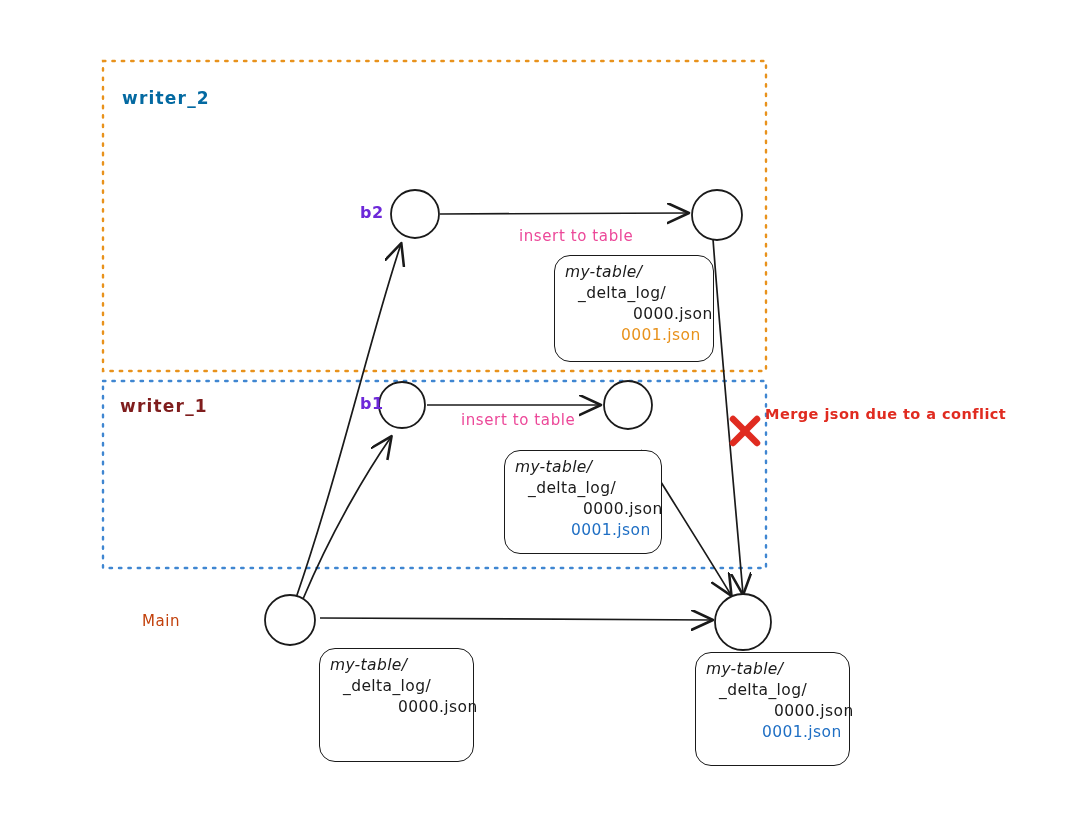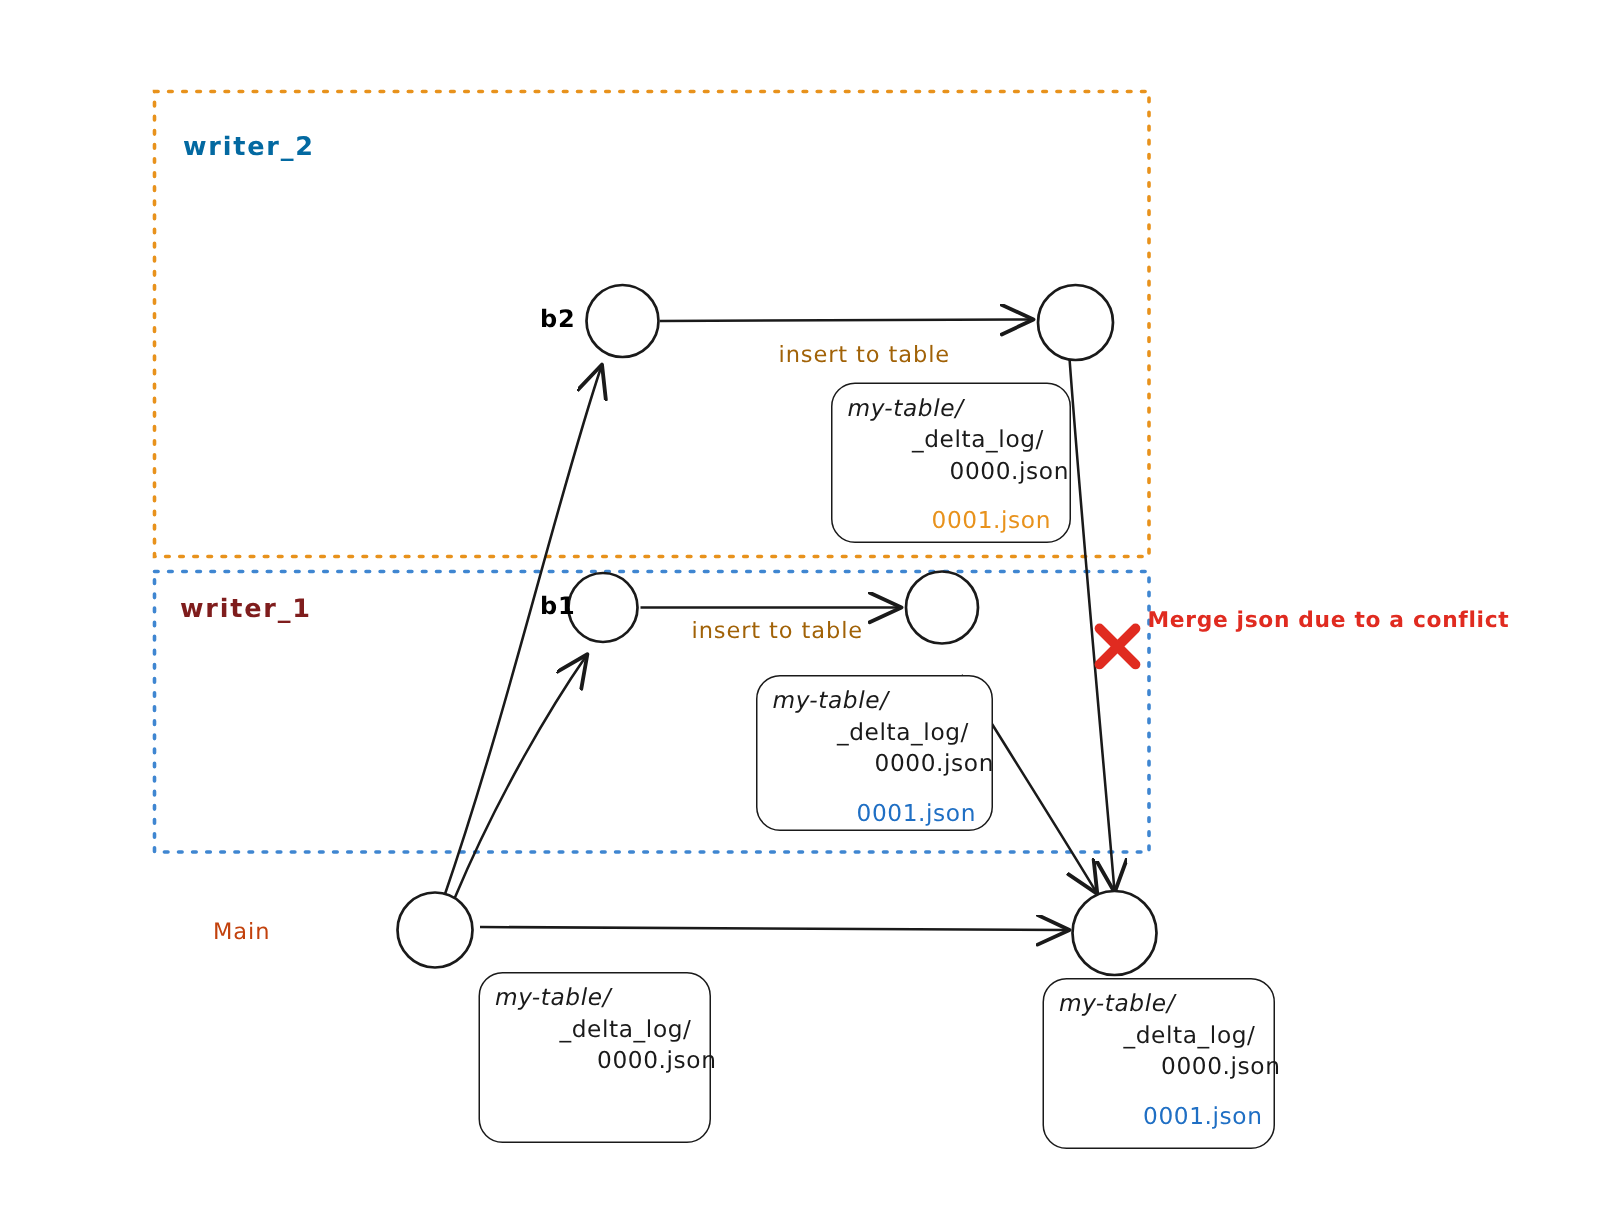--- a/index.html
+++ b/index.html
@@ -29,38 +29,38 @@
     position: absolute;
     font-size: 17px;
     font-weight: 700;
     letter-spacing: 1.2px;
   }
   #writer2-label { left: 122px; top: 88px; color: #0369a1; }
   #writer1-label { left: 120px; top: 396px; color: #7f1d1d; }
   .edge-label {
     position: absolute;
     font-size: 15px;
-    color: #a16207;
+    color: #ec4899;
     letter-spacing: 0.6px;
     white-space: nowrap;
   }
   #label-insert-2 { left: 519px; top: 227px; }
   #label-insert-1 { left: 461px; top: 411px; }
   #main-label {
     position: absolute;
     left: 142px; top: 612px;
     font-size: 15px;
     color: #c2410c;
     letter-spacing: 0.6px;
   }
   .node-name {
     position: absolute;
     font-size: 16px;
     font-weight: 700;
-    color: #000000;
+    color: #6d28d9;
     letter-spacing: 0.5px;
   }
   #node-name-b2 { left: 360px; top: 203px; }
   #node-name-b1 { left: 360px; top: 394px; }
   #conflict-note {
     position: absolute;
     left: 765px; top: 406px;
     font-size: 14.5px;
     color: #e02b20;
     letter-spacing: 0.45px;
@@ -75,31 +75,31 @@
     box-sizing: border-box;
   }
   .filebox .line {
     position: absolute;
     font-size: 15.5px;
     color: #1a1a1a;
     letter-spacing: 0.4px;
     white-space: nowrap;
   }
   .filebox .lvl0 { left: 10px; font-style: italic; }
-  .filebox .lvl1 { left: 53px; }
+  .filebox .lvl1 { left: 23px; }
   .filebox .lvl2 { left: 78px; }
   .filebox .lvl3 { left: 66px; }
   #filebox-writer2 { left: 554px; top: 255px; width: 160px; height: 107px; }
   #filebox-writer1 { left: 504px; top: 450px; width: 158px; height: 104px; }
   #filebox-main    { left: 319px; top: 648px; width: 155px; height: 114px; }
   #filebox-merge   { left: 695px; top: 652px; width: 155px; height: 114px; }
   .r0 { top: 7px; }
   .r1 { top: 28px; }
   .r2 { top: 49px; }
-  .r3 { top: 70px; margin-top: 12px; }
+  .r3 { top: 70px; }
 </style>
 </head>
 <body>
 
 <svg id="canvas" viewBox="0 0 1076 819">
   <defs>
     <marker id="arrowHand" markerWidth="16" markerHeight="16" refX="12.4" refY="6" orient="auto">
       <path d="M0.5,0.2 L13,6 L0.5,11.8" fill="none" stroke="#1a1a1a" stroke-width="1.5" stroke-linecap="round" stroke-linejoin="round"></path>
     </marker>
   </defs>

